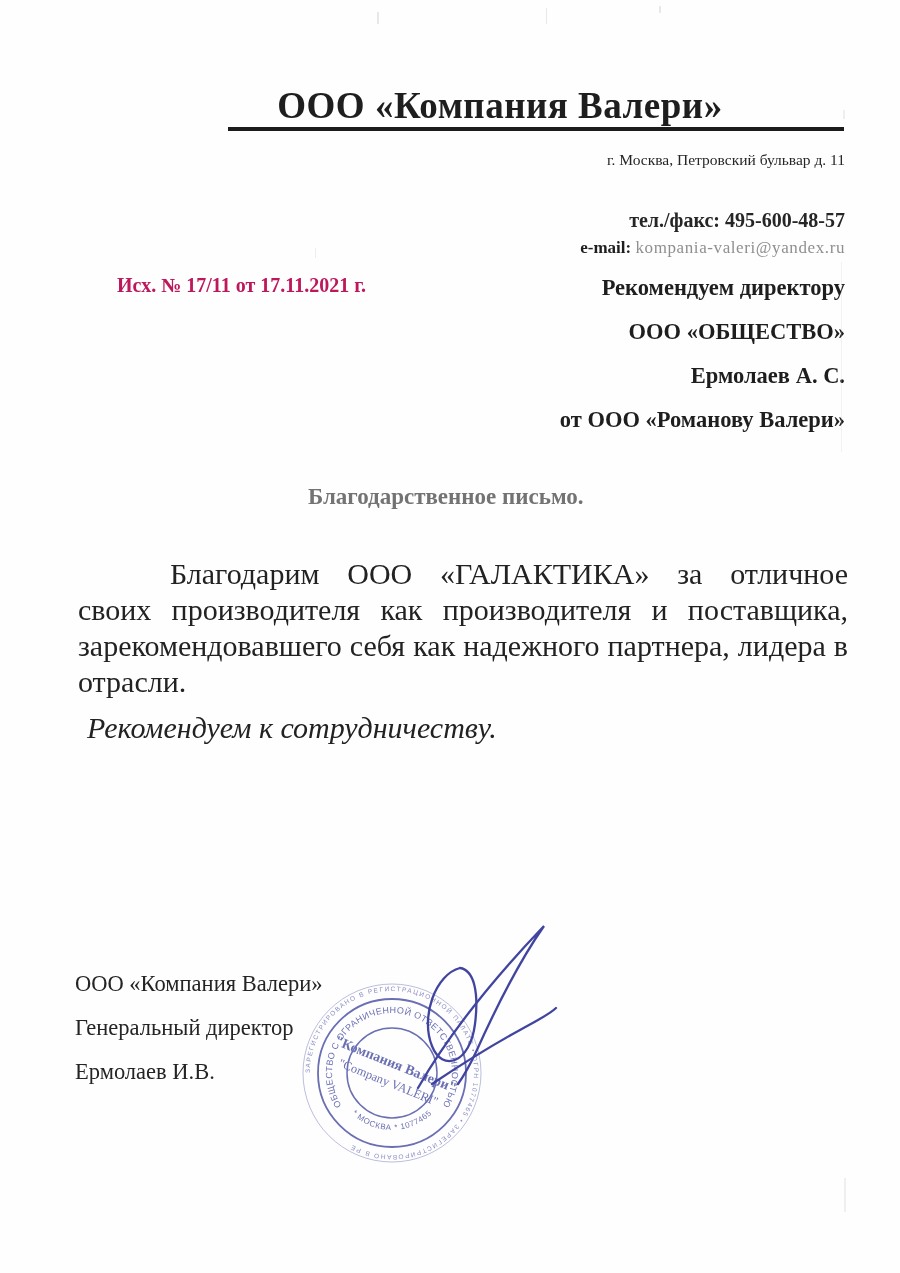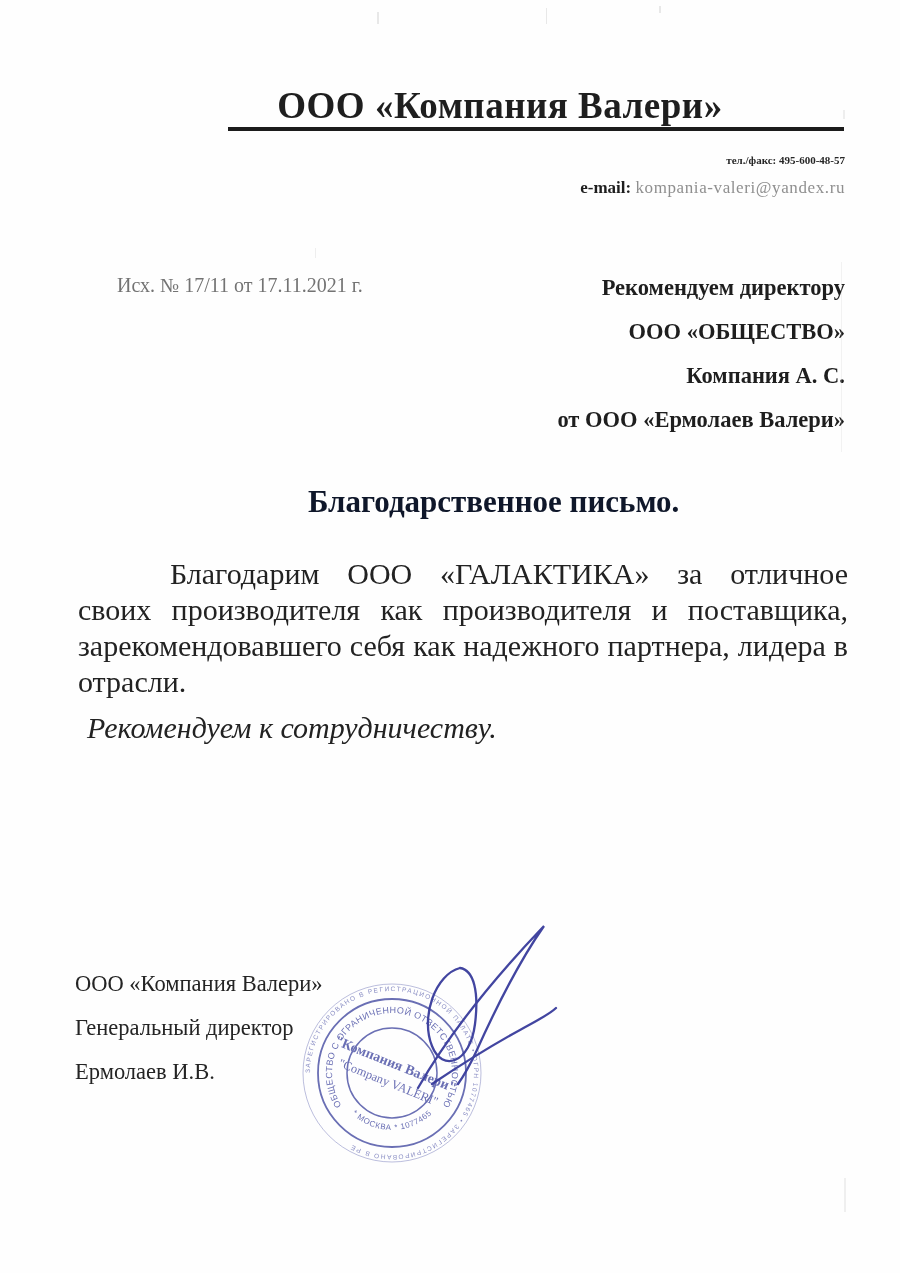--- a/index.html
+++ b/index.html
@@ -17,38 +17,38 @@
   }
   .header-rule {
     position:absolute; top:127px; left:228px; width:616px; height:4px;
     background:#1c1c1c;
   }
   .contact-block {
     position:absolute; top:146px; right:55px; text-align:right;
   }
   .contact-line { white-space:nowrap; }
   .contact-address { font-size:15.5px; line-height:28px; color:#262626; }
-  .contact-phone   { font-size:11px;  line-height:28px; font-weight:bold; color:#262626; }
+  .contact-phone   { font-size:20px;  line-height:28px; font-weight:bold; color:#262626;margin-top:32px; }
   .contact-email   { font-size:17px;  line-height:28px; color:#262626; }
   .email-label { font-weight:bold; color:#1e1e1e; }
   .email-value { color:#8f8f8f; letter-spacing:0.6px; }
   
   .ref-line {
     position:absolute; top:274px; left:117px;
-    font-size:20px; font-weight:normal; white-space:nowrap; color:#737373;
+    font-size:20px; font-weight:bold; white-space:nowrap; color:#be185d;
   }
   .addressee-block {
     position:absolute; top:266px; right:55px; text-align:right;
     font-size:22.5px; font-weight:bold; line-height:44px; color:#1e1e1e;
   }
   .addressee-line { white-space:nowrap; }
   
   .subject-line {
     position:absolute; top:484px; left:308px;
-    font-size:31px; font-weight:bold; white-space:nowrap; color:#0f172a;text-align:right;
+    font-size:23px; font-weight:bold; white-space:nowrap; color:#737373;text-align:right;
   }
   .body-block {
     position:absolute; top:556px; left:78px; width:770px;
     font-size:30px; line-height:36px; color:#222222;
   }
   .bline { text-align:justify; text-align-last:justify; height:36px; overflow:hidden; }
   .bline.first  { padding-left:92px; }
   .bline.last   { text-align-last:left; }
   .closing-line { margin-top:10px; padding-left:9px; text-align:left; text-align-last:left;font-style:italic; }
   
@@ -72,34 +72,35 @@
 </style>
 </head>
 <body>
 
 <div class="page">
 
   <div class="company-title">ООО «Компания Валери»</div>
   <div class="header-rule"></div>
 
   <div class="contact-block">
+    <div class="contact-line contact-address">г. Москва, Петровский бульвар д. 11</div>
     <div class="contact-line contact-phone">тел./факс: 495-600-48-57</div>
     <div class="contact-line contact-email">
       <span class="email-label">e-mail:</span>
       <span class="email-value">kompania-valeri@yandex.ru</span>
     </div>
   </div>
 
   <div class="ref-line">Исх. № 17/11 от 17.11.2021 г.</div>
 
   <div class="addressee-block">
     <div class="addressee-line">Рекомендуем директору</div>
     <div class="addressee-line">ООО «ОБЩЕСТВО»</div>
-    <div class="addressee-line">Компания А. С.</div>
-    <div class="addressee-line">от ООО «Ермолаев Валери»</div>
+    <div class="addressee-line">Ермолаев А. С.</div>
+    <div class="addressee-line">от ООО «Романову Валери»</div>
   </div>
 
   <div class="subject-line">Благодарственное письмо.</div>
 
   <div class="body-block">
     <div>
       <div class="bline first">Благодарим ООО «ГАЛАКТИКА» за отличное выполнение</div>
       <div class="bline">своих производителя как производителя и поставщика,</div>
       <div class="bline">зарекомендовавшего себя как надежного партнера, лидера в своей</div>
       <div class="bline last">отрасли.</div>

